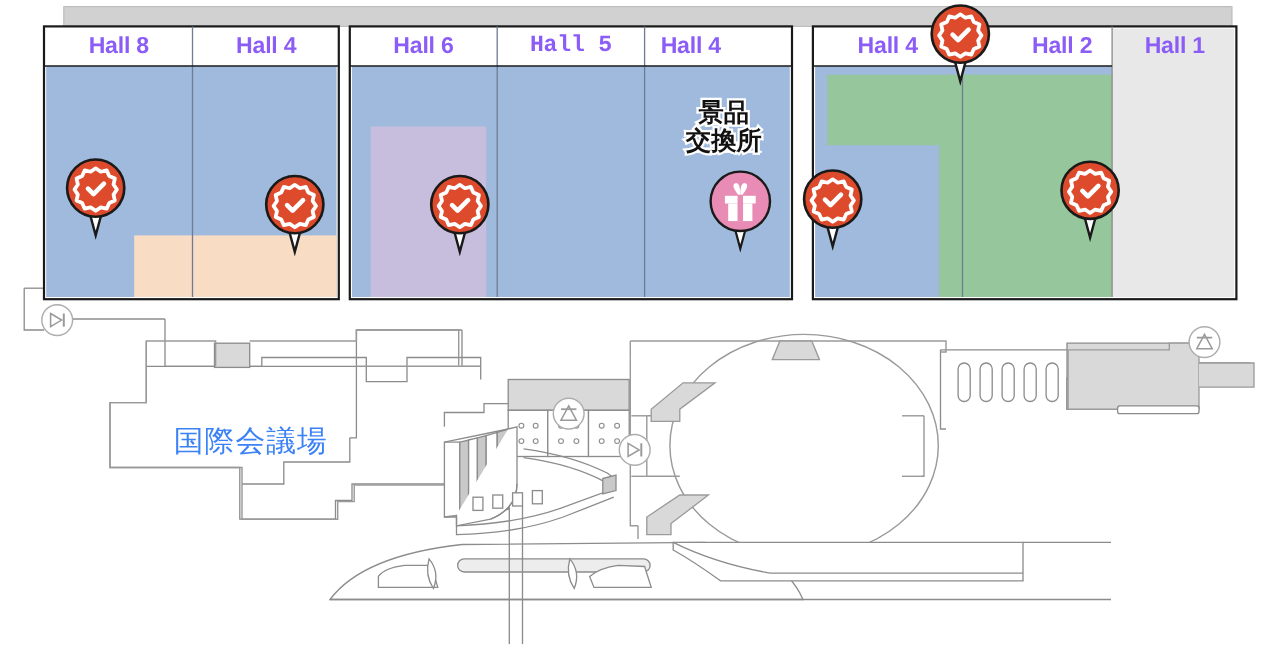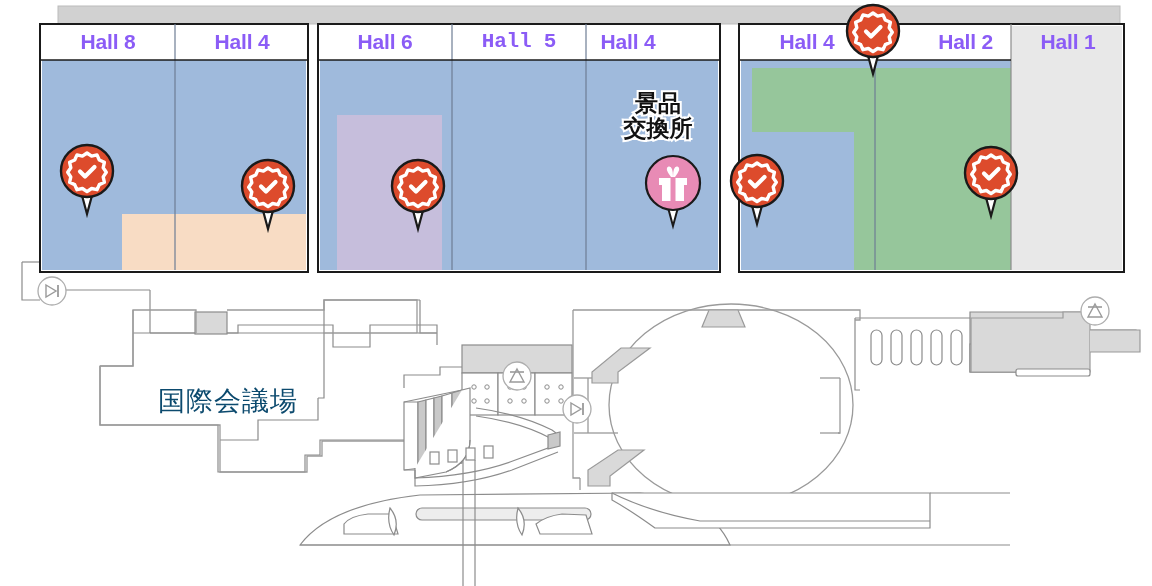--- a/index.html
+++ b/index.html
@@ -27,21 +27,21 @@
     white-space:nowrap;
     text-align:center;
     line-height:1;
     font-family:"Liberation Sans","DejaVu Sans",sans-serif;
   }
 
   
   .area-label{
     position:absolute;
     font-size:27px;
-    color:#0c4a6e;
+    color:#3b82f6;
     white-space:nowrap;
     font-family:"DejaVu Sans","Liberation Sans",sans-serif;
     letter-spacing:1px;
   }
 
   
   .pin{position:absolute;width:62px;height:78px;}
   .pin svg{display:block;width:62px;height:78px;}
 
   

